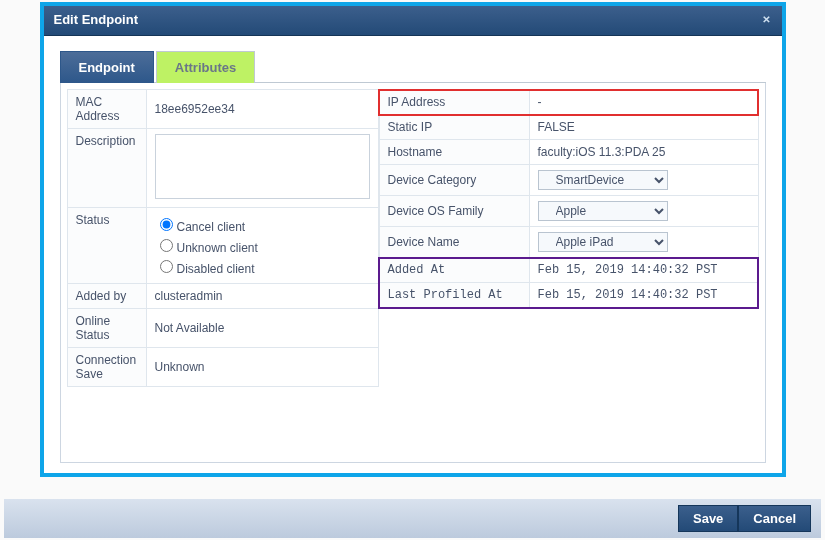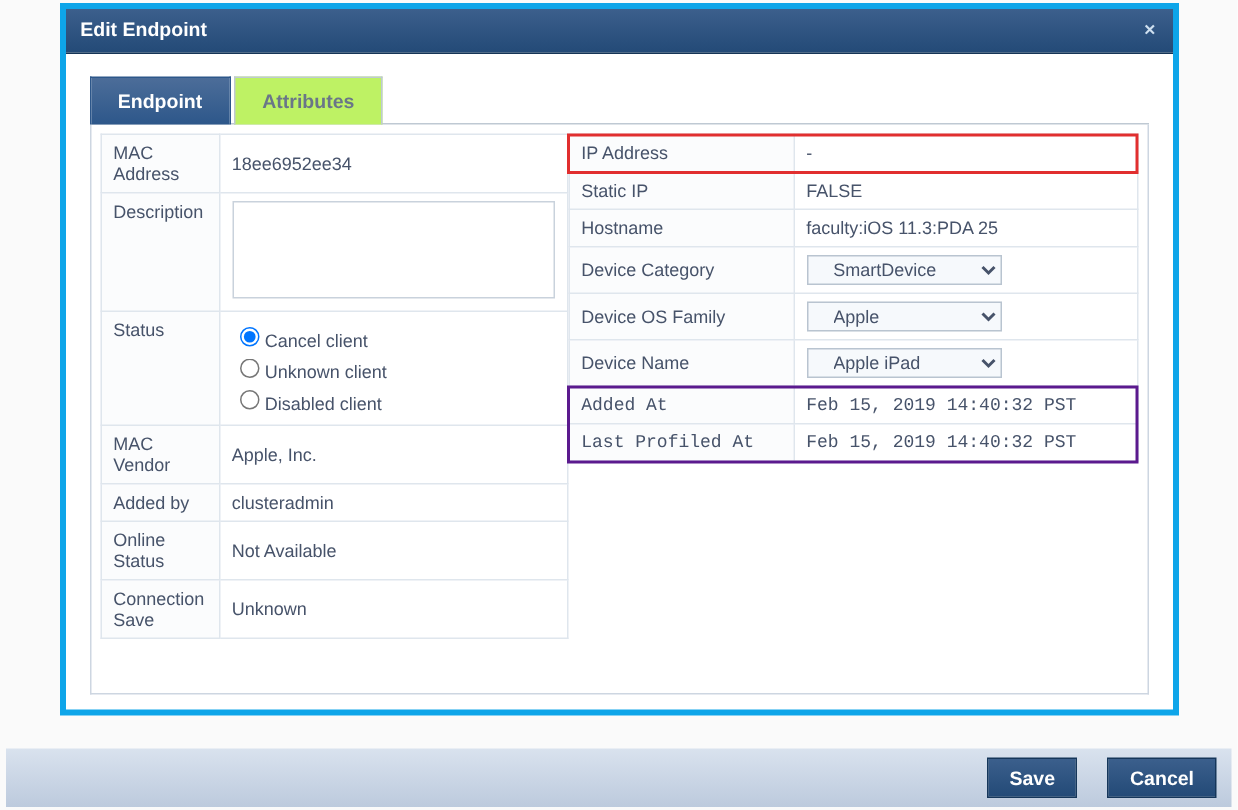--- a/index.html
+++ b/index.html
@@ -111,21 +111,21 @@
   }
   .footer-bar {
     position: absolute;
     bottom: 2px;
     left: 4px;
     right: 4px;
     background: linear-gradient(#d9e2ee, #bccadd);
     padding: 6px 10px;
     display: flex;
     justify-content: flex-end;
-    gap: 20px;
+    gap: 0;
   }
   .btn {
     background: linear-gradient(#3b5f8c, #234a77);
     color: #fff;
     border: 1px solid #15365a;
     padding: 5px 14px;
     font-size: 13px;
     font-weight: bold;
     cursor: pointer;
   }
@@ -163,24 +163,20 @@
               <td class="lbl" style="vertical-align:top;">Status</td>
               <td class="val">
                 <div class="radio-group">
                   <label><input type="radio" name="st" checked="" style=""><span>Cancel client</span></label>
                   <label><input type="radio" name="st" style=""><span>Unknown client</span></label>
                   <label><input type="radio" name="st" style=""><span>Disabled client</span></label>
                 </div>
               </td>
             </tr>
             <tr>
-              <td class="lbl">MAC Vendor</td>
-              <td class="val">Apple, Inc.</td>
-            </tr>
-            <tr>
               <td class="lbl">Added by</td>
               <td class="val">clusteradmin</td>
             </tr>
             <tr>
               <td class="lbl">Online Status</td>
               <td class="val">Not Available</td>
             </tr>
             <tr>
               <td class="lbl">Connection Save</td>
               <td class="val">Unknown</td>

